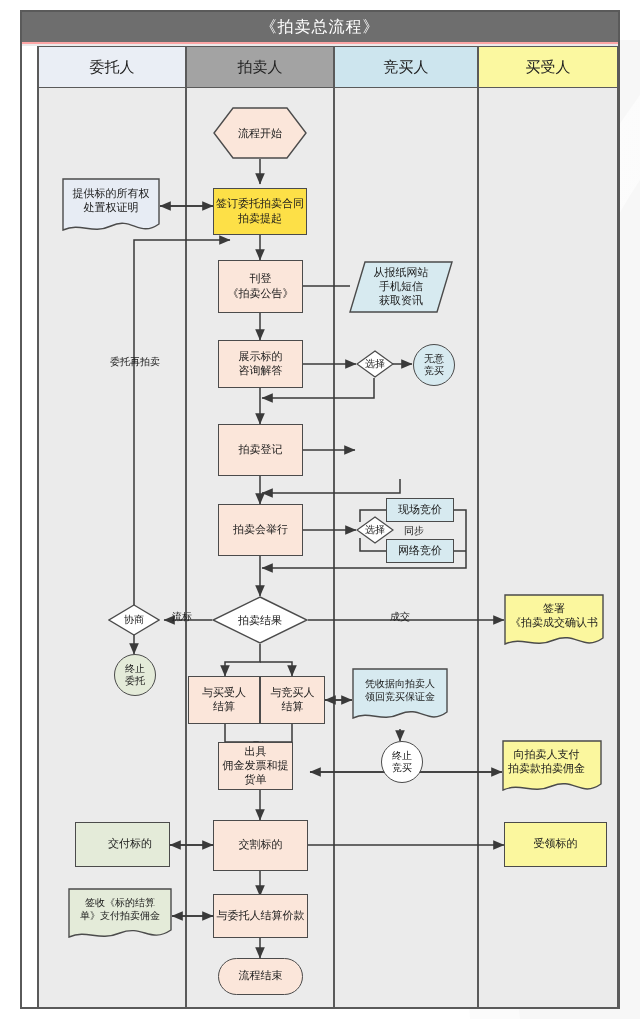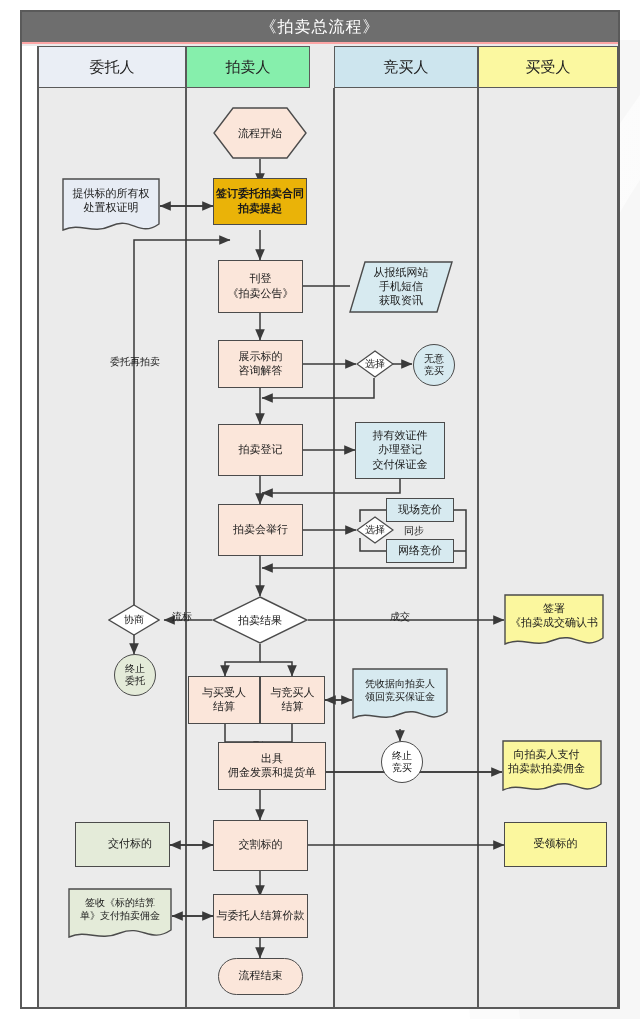--- a/index.html
+++ b/index.html
@@ -74,21 +74,21 @@
 
   <div class="frame"></div>
 
   <div class="title-bar">《拍卖总流程》</div>
 
   <div class="lane-gutter"></div>
 
   <div class="lane-head" style="left:38px;width:148px;background:#eaeef5;">
     <span>委托人</span>
   </div>
-  <div class="lane-head" style="left:186px;width:124px;background:#86efac;">
+  <div class="lane-head" style="left:186px;width:148px;background:#a3a3a3;">
     <span>拍卖人</span>
   </div>
   <div class="lane-head" style="left:478px;width:140px;background:#fbf8a0;">
     <span>买受人</span>
   </div>
   <div class="lane-head" style="left:334px;width:144px;background:#cde5ee;">
     <span>竞买人</span>
   </div>
 
   <div class="lane-body" style="left:38px;width:148px;"></div>
@@ -186,21 +186,21 @@
   </div>
 
   <div class="doc" style="left:62px;top:178px;width:98px;height:60px;">
     <svg width="98" height="60">
         <path d="M1,1 H97 V46 C77,60 70,38 49,48 C29,57 20,44 1,52 Z" fill="#e7ecf4" stroke="#4b4b4b" stroke-width="1.4"></path>
       </svg>
     <span class="lbl">提供标的所有权
 处置权证明</span>
   </div>
 
-  <div class="node rect" style="left:213px;top:178px;width:94px;height:47px;background:#eab308;font-weight:bold;">签订委托拍卖合同
+  <div class="node rect" style="left:213px;top:188px;width:94px;height:47px;background:#fde047;">签订委托拍卖合同
 拍卖提起</div>
 
   <div class="node rect" style="left:218px;top:260px;width:85px;height:53px;background:#fbe6da;">刊登
 《拍卖公告》</div>
 
   <div class="para" style="left:349px;top:261px;width:104px;height:52px;">
     <svg width="104" height="52">
         <polygon points="16,1 103,1 88,51 1,51" fill="#d7eaf0" stroke="#4b4b4b" stroke-width="1.4"></polygon>
       </svg>
     <span class="lbl">从报纸网站
@@ -216,23 +216,20 @@
         <polygon points="19,1 37,14 19,27 1,14" fill="#ffffff" stroke="#4b4b4b" stroke-width="1.3"></polygon>
       </svg>
     <span class="lbl">选择</span>
   </div>
 
   <div class="circ" style="left:413px;top:344px;width:40px;height:40px;background:#d7eaf0;">无意
 竞买</div>
 
   <div class="node rect" style="left:218px;top:424px;width:85px;height:52px;background:#fbe6da;">拍卖登记</div>
 
-  <div class="node rect" style="left:355px;top:422px;width:90px;height:57px;background:#d7eaf0;">持有效证件
-办理登记
-交付保证金</div>
 
   <div class="node rect" style="left:218px;top:504px;width:85px;height:52px;background:#fbe6da;">拍卖会举行</div>
 
   <div class="dia" style="left:356px;top:516px;width:38px;height:28px;">
     <svg width="38" height="28">
         <polygon points="19,1 37,14 19,27 1,14" fill="#ffffff" stroke="#4b4b4b" stroke-width="1.3"></polygon>
       </svg>
     <span class="lbl">选择</span>
   </div>
 
@@ -281,21 +278,21 @@
     <svg width="96" height="58">
         <path d="M1,1 H95 V44 C76,58 69,37 48,46 C28,55 19,42 1,50 Z" fill="#d7eaf0" stroke="#4b4b4b" stroke-width="1.4"></path>
       </svg>
     <span class="lbl" style="font-size:10px;">凭收据向拍卖人
 领回竞买保证金</span>
   </div>
 
   <div class="circ" style="left:381px;top:741px;width:40px;height:40px;background:#ffffff;">终止
 竞买</div>
 
-  <div class="node rect" style="left:218px;top:742px;width:108px;height:48px;background:#fbe6da;">出具
+  <div class="node rect" style="left:218px;top:742px;width:75px;height:48px;background:#fbe6da;">出具
 佣金发票和提货单</div>
 
   <div class="doc" style="left:502px;top:740px;width:89px;height:58px;">
     <svg width="100" height="58">
         <path d="M1,1 H99 V44 C79,58 72,37 50,46 C29,55 20,42 1,50 Z" fill="#fbf79e" stroke="#4b4b4b" stroke-width="1.4"></path>
       </svg>
     <span class="lbl">向拍卖人支付
 拍卖款拍卖佣金</span>
   </div>
 

